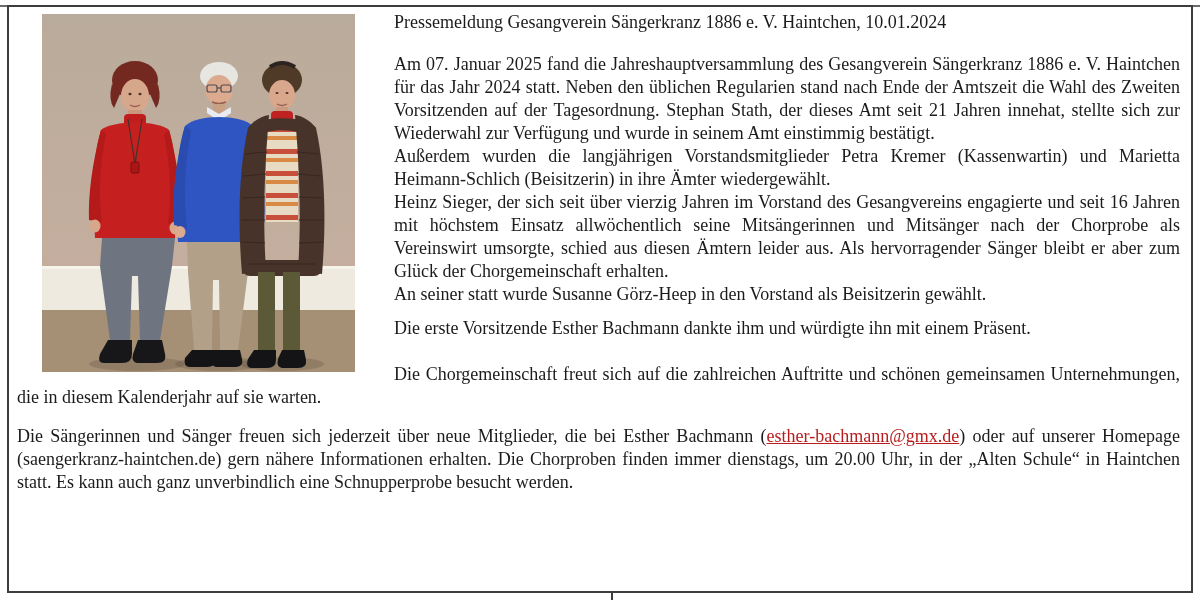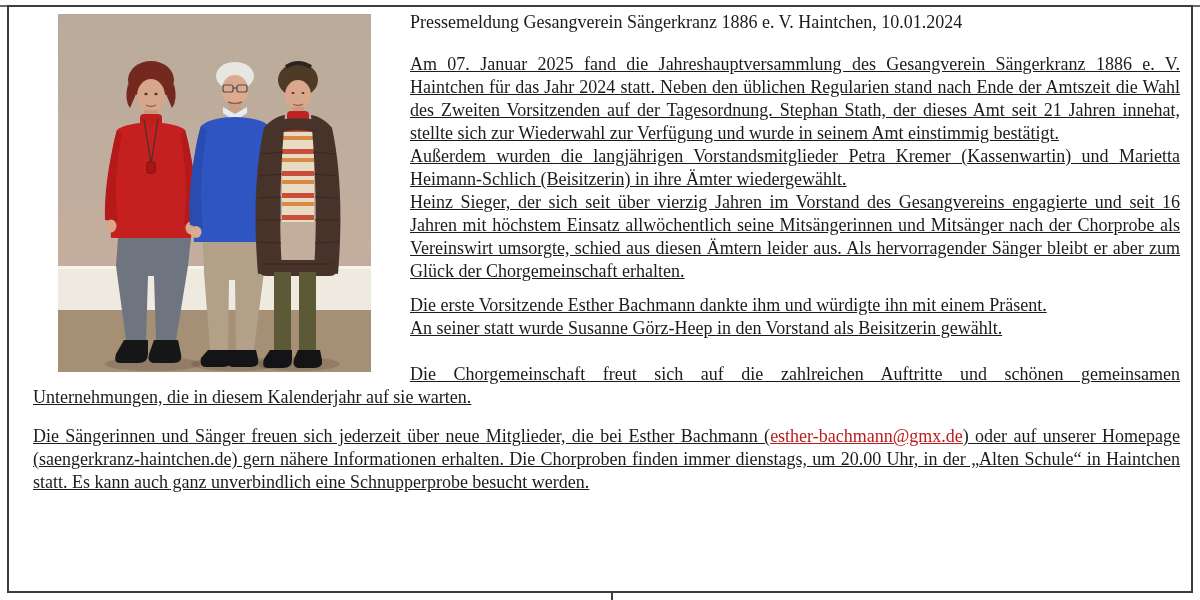--- a/index.html
+++ b/index.html
@@ -13,34 +13,34 @@
     position: absolute; left: 0; top: 5px;
     width: 1200px; height: 2px;
     background: #6b6b6b;
   }
   .page {
     position: absolute; left: 7px; top: 5px;
     width: 1186px; height: 588px;
     box-sizing: border-box;
     border: 2px solid #3d3d3d;
     background: #ffffff;
-    padding: 4px 11px 0 24px;
+    padding: 4px 11px 0 8px;
     color: #1b1b1b;
     font-size: 18px;
     line-height: 23px;
   }
   .photo-wrap {
     float: left;
     width: 313px; height: 358px;
     margin: 3px 39px 14px 25px;
   }
   .photo-wrap svg { display: block; width: 313px; height: 358px; }
   .hdr { text-align: left; }
   .title { font-weight: bold; margin-top: 21px; }
-  .para { text-align: justify; text-decoration: underline; }
+  .para { text-align: justify; }
   .sp-a { margin-top: 19px; }
   .sp-b { }
   .sp-c { margin-top: 11px; }
   .sp-d { margin-top: 23px; }
   .sp-e { margin-top: 16px; }
   a.mail {
     color: #b91c1c;
     text-decoration: underline;
   }
   .fold-marker {
@@ -158,22 +158,22 @@
   </div>
 
   <div class="hdr">Pressemeldung Gesangverein Sängerkranz 1886 e. V. Haintchen, 10.01.2024</div>
 
 
   <div class="para sp-a">Am 07. Januar 2025 fand die Jahreshauptversammlung des Gesangverein Sängerkranz 1886 e. V. Haintchen für das Jahr 2024 statt. Neben den üblichen Regularien stand nach Ende der Amtszeit die Wahl des Zweiten Vorsitzenden auf der Tagesordnung.  Stephan Stath, der dieses Amt seit 21 Jahren innehat, stellte sich zur Wiederwahl zur Verfügung und wurde in seinem Amt einstimmig bestätigt.</div>
 
   <div class="para sp-b">Außerdem wurden die langjährigen Vorstandsmitglieder Petra Kremer (Kassenwartin) und Marietta Heimann-Schlich (Beisitzerin) in ihre Ämter wiedergewählt.</div>
   <div class="para">Heinz Sieger, der sich seit über vierzig Jahren im Vorstand des Gesangvereins engagierte und seit 16 Jahren mit höchstem Einsatz allwöchentlich seine Mitsängerinnen und Mitsänger nach der Chorprobe als Vereinswirt umsorgte, schied aus diesen Ämtern leider aus. Als hervorragender Sänger bleibt er aber zum Glück der Chorgemeinschaft erhalten.</div>
 
+  <div class="para">An seiner statt wurde Susanne Görz-Heep in den Vorstand als Beisitzerin gewählt.</div>
   <div class="para sp-c">Die erste Vorsitzende Esther Bachmann dankte ihm und würdigte ihn mit einem Präsent.</div>
-  <div class="para">An seiner statt wurde Susanne Görz-Heep in den Vorstand als Beisitzerin gewählt.</div>
 
   <div class="para sp-d">Die Chorgemeinschaft freut sich auf die zahlreichen Auftritte und schönen gemeinsamen Unternehmungen, die in diesem Kalenderjahr auf sie warten.</div>
 
   <div class="para sp-e">
     <span>Die Sängerinnen und Sänger freuen sich jederzeit über neue Mitglieder, die bei Esther Bachmann (</span><a class="mail" href="#">esther-bachmann@gmx.de</a><span>) oder auf unserer Homepage (saengerkranz-haintchen.de) gern nähere Informationen erhalten. Die Chorproben finden immer dienstags, um 20.00 Uhr, in der „Alten Schule“ in Haintchen statt. Es kann auch ganz unverbindlich eine Schnupperprobe besucht werden.</span>
   </div>
 
 </div>
 
 <div class="fold-marker"></div>

